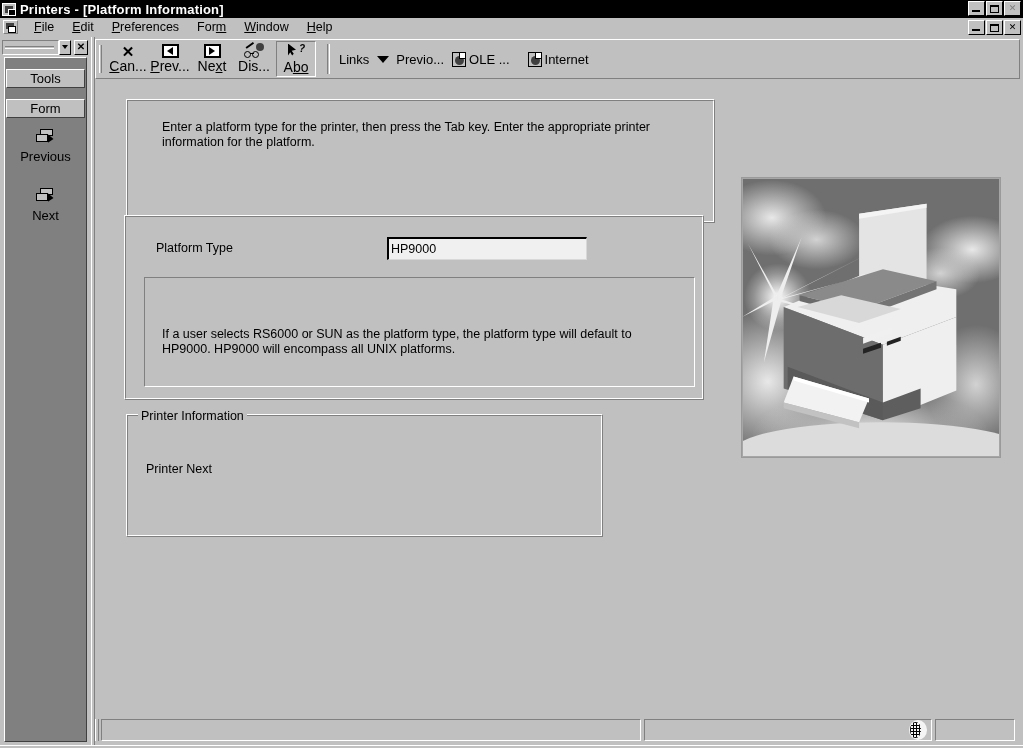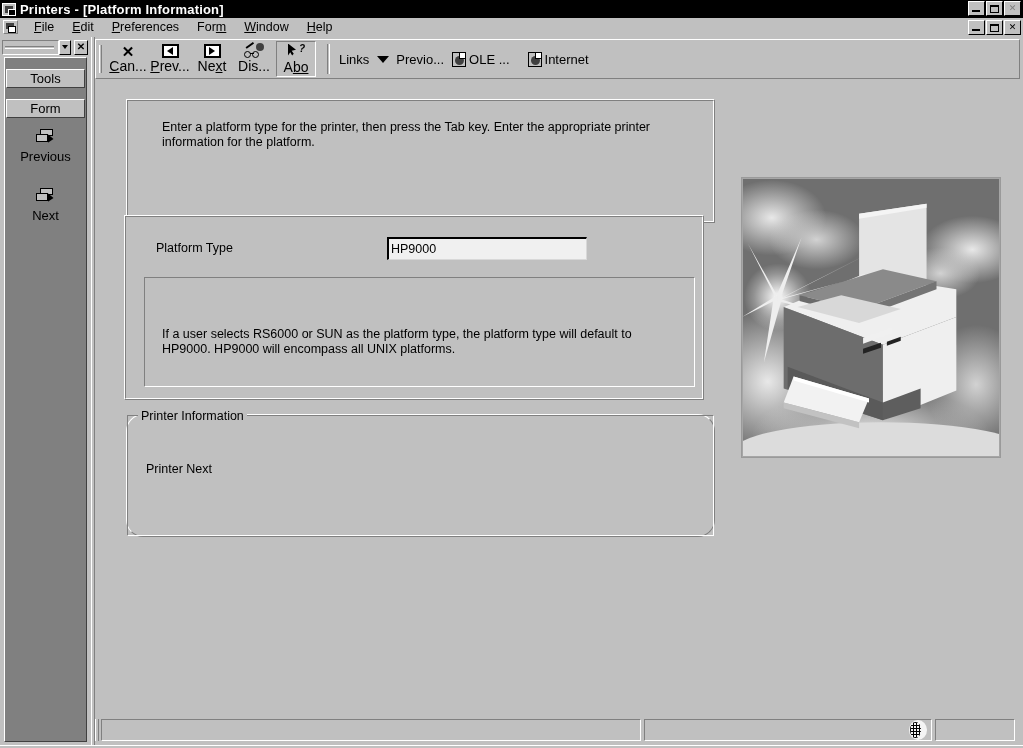--- a/index.html
+++ b/index.html
@@ -222,21 +222,21 @@
     border-right: 1px solid #808080; border-bottom: 1px solid #808080;
   }
   .panel-inner {
     position: absolute; inset: 0;
     border-top: 1px solid #808080; border-left: 1px solid #808080;
     border-right: 1px solid #fff; border-bottom: 1px solid #fff;
   }
 
   #panel-info { left: 31px; top: 10px; width: 589px; height: 124px; margin-top: 9px; }
   #panel-platform { left: 29px; top: 135px; width: 580px; height: 185px; }
-  #panel-printer { left: 31px; top: 334px; width: 589px; height: 123px; border-radius: 17px; }
+  #panel-printer { left: 31px; top: 334px; width: 477px; height: 123px; }
 
   .info-text {
     position: absolute; left: 34px; top: 19px; width: 520px;
     font-size: 12.5px; line-height: 15px;
   }
 
   .field-label { position: absolute; font-size: 12.5px; }
   .field-input {
     position: absolute; background: #f0f0f0;
     border-top: 2px solid #000; border-left: 2px solid #000;

